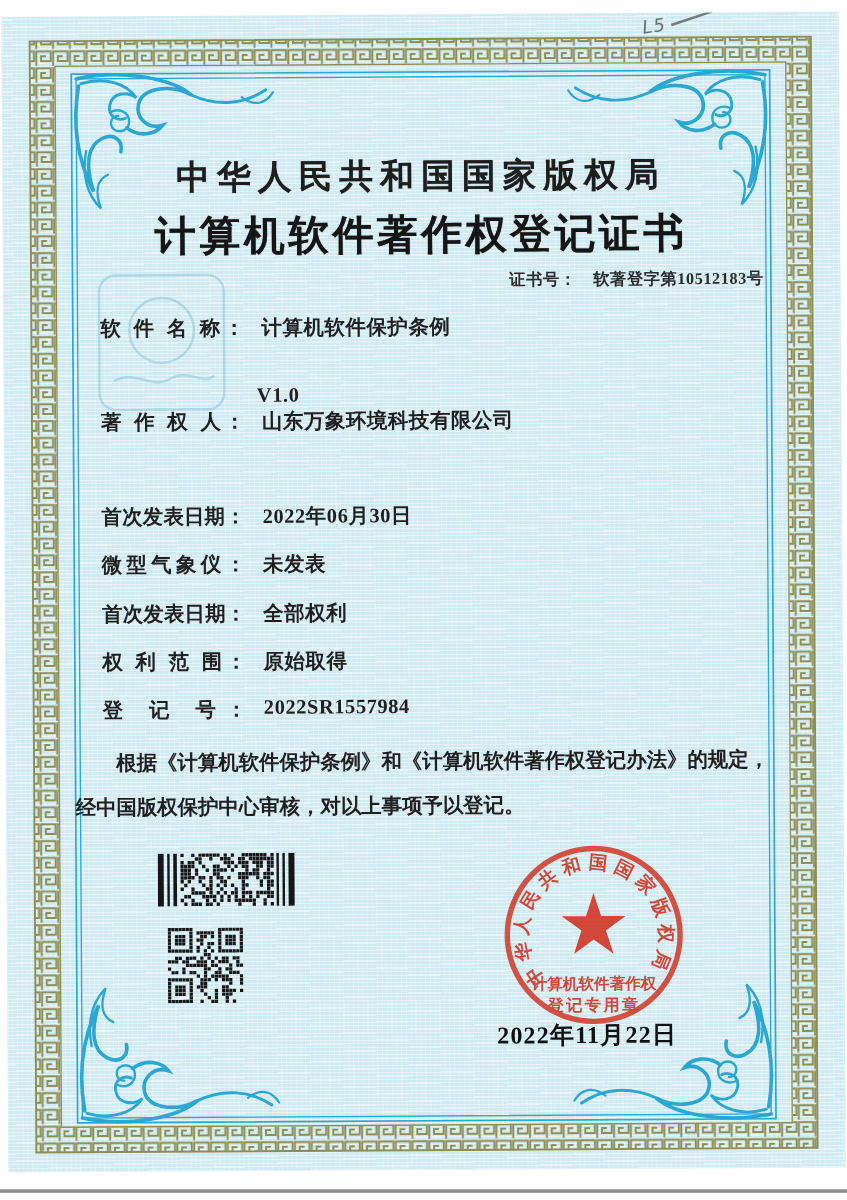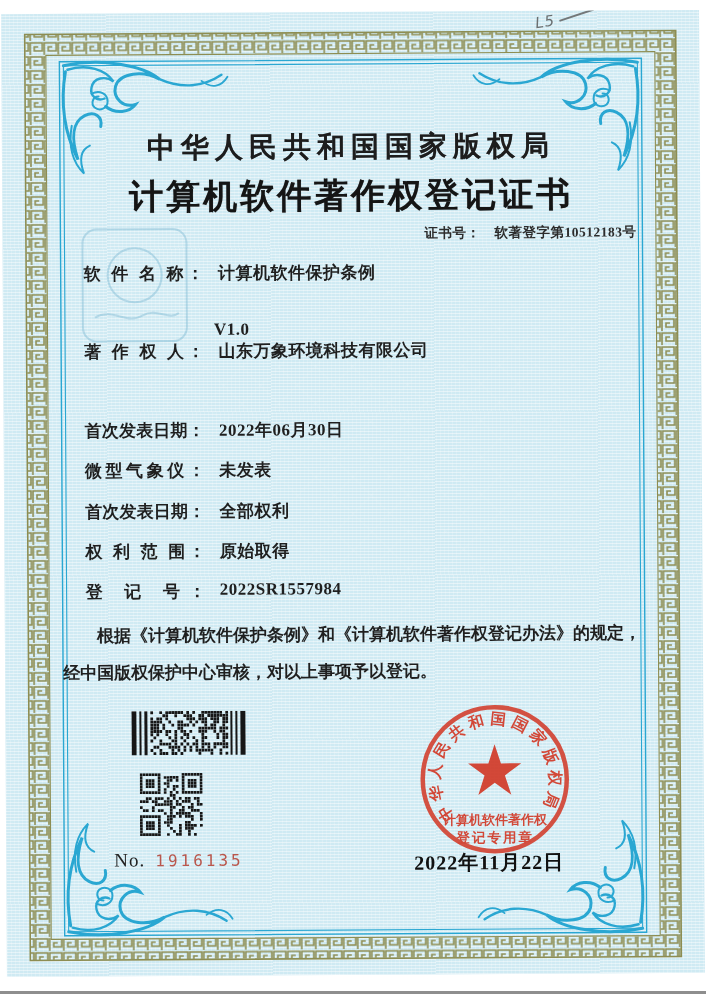--- a/index.html
+++ b/index.html
@@ -605,23 +605,20 @@
           <rect x="57" y="27" width="2.7" height="2.7" class="code"></rect>
           <rect x="57" y="30" width="2.7" height="2.7" class="code"></rect>
           <rect x="57" y="36" width="2.7" height="2.7" class="code"></rect>
           <rect x="60" y="30" width="2.7" height="2.7" class="code"></rect>
           <rect x="60" y="39" width="2.7" height="2.7" class="code"></rect>
           <rect x="60" y="42" width="2.7" height="2.7" class="code"></rect>
           <rect x="60" y="45" width="2.7" height="2.7" class="code"></rect>
           <rect x="60" y="51" width="2.7" height="2.7" class="code"></rect>
         </svg>
 
-      <div class="serial">
-        <span class="no">No.</span><span class="num">1916135</span>
-      </div>
 
       <svg class="seal" width="190" height="190" viewBox="0 0 190 190">
         <circle cx="95" cy="95" r="72" fill="none" stroke="#d23a28" stroke-width="4.5" opacity=".95"></circle>
         <path id="sealArc" d="M56.1,133.9 A55,55 0 1 1 133.9,133.9" fill="none"></path>
         <text font-size="15.5" letter-spacing="5">
           <textPath href="#sealArc" startOffset="2">中华人民共和国国家版权局</textPath>
         </text>
         <path fill="#d23a28" d="M95,60 L101.3,79.3 L121.6,79.3 L105.2,91.3 L111.5,110.7 L95,98.7 L78.5,110.7 L84.8,91.3 L68.4,79.3 L88.7,79.3 Z"></path>
         <text x="95" y="140" text-anchor="middle" font-size="13">计算机软件著作权</text>
         <text x="95" y="158" text-anchor="middle" font-size="13.5" letter-spacing="2">登记专用章</text>

